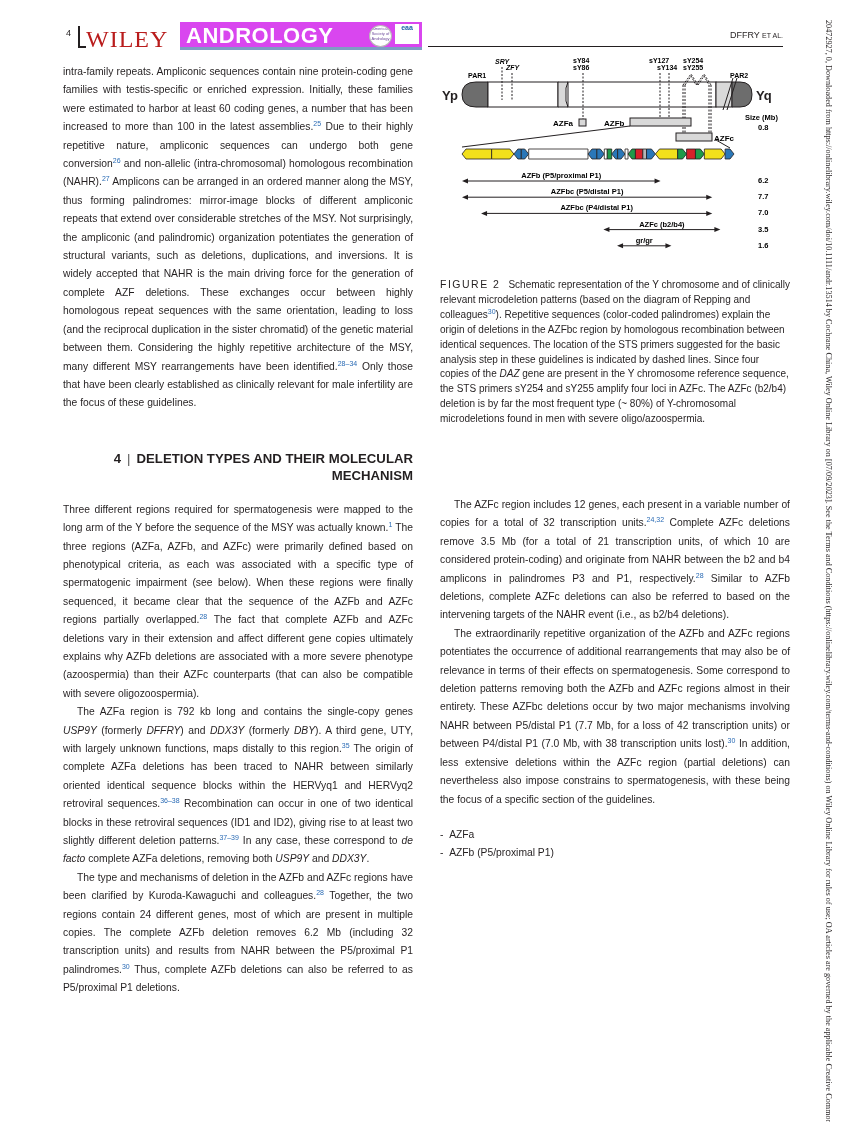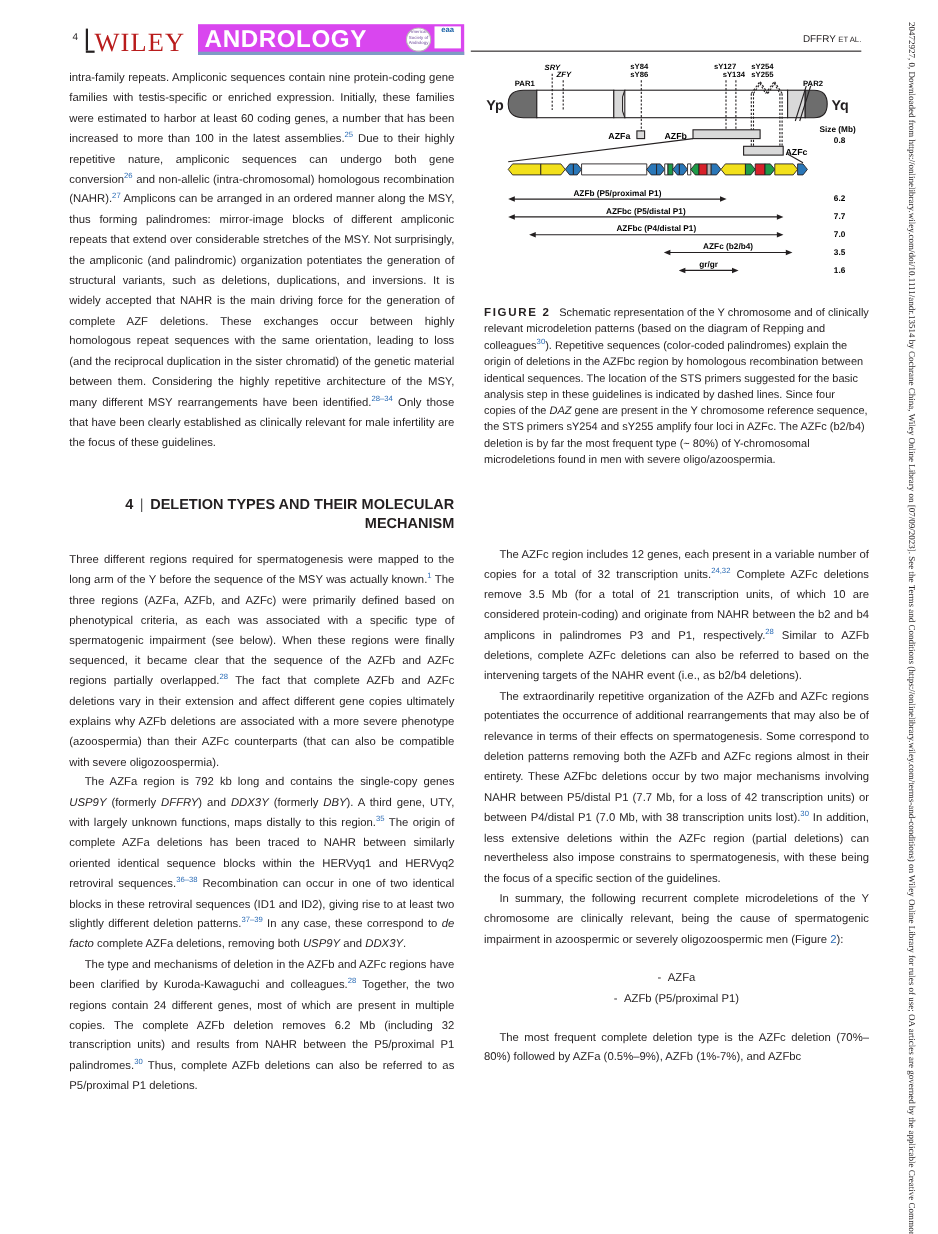--- a/index.html
+++ b/index.html
@@ -19,24 +19,24 @@
 
   .col { position:absolute; width:350px; font-size:10.3px; line-height:18.4px; text-align:justify; }
   .col p { margin:0; }
   .col p.ind { text-indent:14px; }
   .left { left:63px; top:63px; }
   sup { font-size:7px; line-height:0; color:#2a6bb5; vertical-align:super; }
   .h4 { font-size:13.2px; font-weight:bold; line-height:17px; text-align:right; margin:15px 0 17px 0; }
   .h4 .bar { font-weight:normal; padding:0 6px; color:#555; }
   .right { left:440px; top:496px; }
   .list { margin:17px 0 17px 0; }
-  .list div { text-align:center; }
+  .list div { text-align:left; }
   .figure { position:absolute; left:440px; top:52px; width:355px; height:200px; }
   .caption { position:absolute; left:440px; top:277px; width:350px; font-size:10px; line-height:14.9px; text-align:left; }
-  .cap-label { font-weight:bold; letter-spacing:1.5px; color:#231f20; margin-right:8px; font-size:10.5px;margin-top:40px; }
+  .cap-label { font-weight:normal; letter-spacing:1.5px; color:#231f20; margin-right:8px; font-size:10.5px;margin-top:40px; }
   .side { position:absolute; left:820px; top:20px; width:1080px; height:14px; transform-origin:0 0; transform:translate(13px,0) rotate(90deg); font-family:"Liberation Serif", serif; font-size:8.2px; color:#231f20; white-space:nowrap; }
   svg text { font-family:"Liberation Sans", sans-serif; }
 </style>
 </head>
 <body>
 
 <div class="hdr">
   <span class="pg-num">4</span>
   <span class="hdr-bar"></span>
   <span class="hdr-base"></span>
@@ -165,21 +165,19 @@
 </svg>
 </div>
 
 <div class="caption">
   <span class="cap-label">FIGURE 2</span><span>Schematic representation of the Y chromosome and of clinically relevant microdeletion patterns (based on the diagram of Repping and colleagues</span><sup>30</sup><span>). Repetitive sequences (color-coded palindromes) explain the origin of deletions in the AZFbc region by homologous recombination between identical sequences. The location of the STS primers suggested for the basic analysis step in these guidelines is indicated by dashed lines. Since four copies of the </span><i>DAZ</i><span> gene are present in the Y chromosome reference sequence, the STS primers sY254 and sY255 amplify four loci in AZFc. The AZFc (b2/b4) deletion is by far the most frequent type (~ 80%) of Y-chromosomal microdeletions found in men with severe oligo/azoospermia.</span>
 </div>
 
 <div class="col right">
   <p class="ind"><span>The AZFc region includes 12 genes, each present in a variable number of copies for a total of 32 transcription units.</span><sup>24,32</sup><span> Complete AZFc deletions remove 3.5 Mb (for a total of 21 transcription units, of which 10 are considered protein-coding) and originate from NAHR between the b2 and b4 amplicons in palindromes P3 and P1, respectively.</span><sup>28</sup><span> Similar to AZFb deletions, complete AZFc deletions can also be referred to based on the intervening targets of the NAHR event (i.e., as b2/b4 deletions).</span></p>
   <p class="ind"><span>The extraordinarily repetitive organization of the AZFb and AZFc regions potentiates the occurrence of additional rearrangements that may also be of relevance in terms of their effects on spermatogenesis. Some correspond to deletion patterns removing both the AZFb and AZFc regions almost in their entirety. These AZFbc deletions occur by two major mechanisms involving NAHR between P5/distal P1 (7.7 Mb, for a loss of 42 transcription units) or between P4/distal P1 (7.0 Mb, with 38 transcription units lost).</span><sup>30</sup><span> In addition, less extensive deletions within the AZFc region (partial deletions) can nevertheless also impose constrains to spermatogenesis, with these being the focus of a specific section of the guidelines.</span></p>
-  <p class="ind"><span>In summary, the following recurrent complete microdeletions of the Y chromosome are clinically relevant, being the cause of spermatogenic impairment in azoospermic or severely oligozoospermic men (Figure </span><a style="color:#2a6bb5;text-decoration:none">2</a><span>):</span></p>
   <div class="list">
     <div>- &nbsp;AZFa</div>
     <div>- &nbsp;AZFb (P5/proximal P1)</div>
   </div>
-  <p class="ind">The most frequent complete deletion type is the AZFc deletion (70%–80%) followed by AZFa (0.5%–9%), AZFb (1%-7%), and AZFbc</p>
 </div>
 
 <div class="side">20472927, 0, Downloaded from https://onlinelibrary.wiley.com/doi/10.1111/andr.13514 by Cochrane China, Wiley Online Library on [07/09/2023]. See the Terms and Conditions (https://onlinelibrary.wiley.com/terms-and-conditions) on Wiley Online Library for rules of use; OA articles are governed by the applicable Creative Commons License</div>
 
 </body></html>

